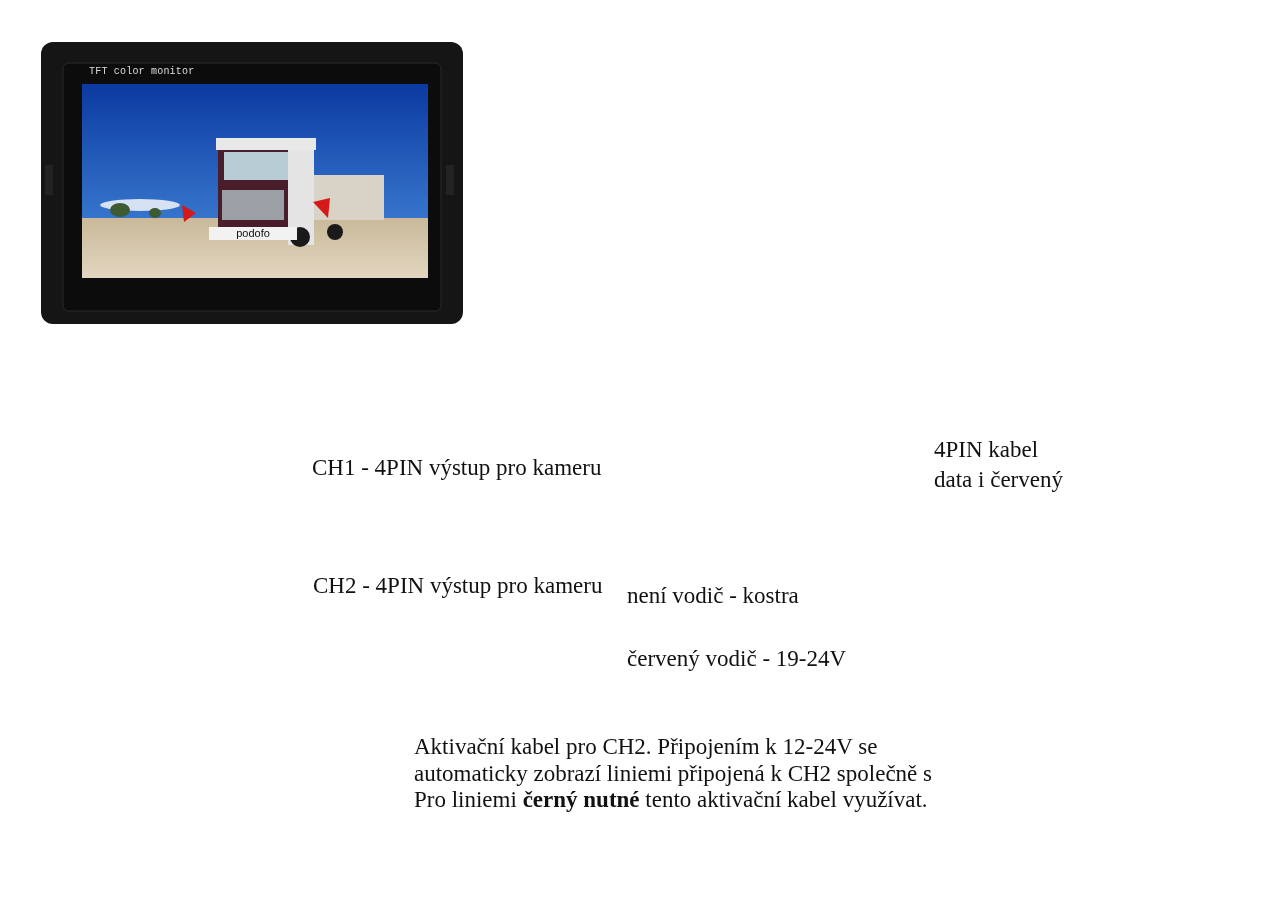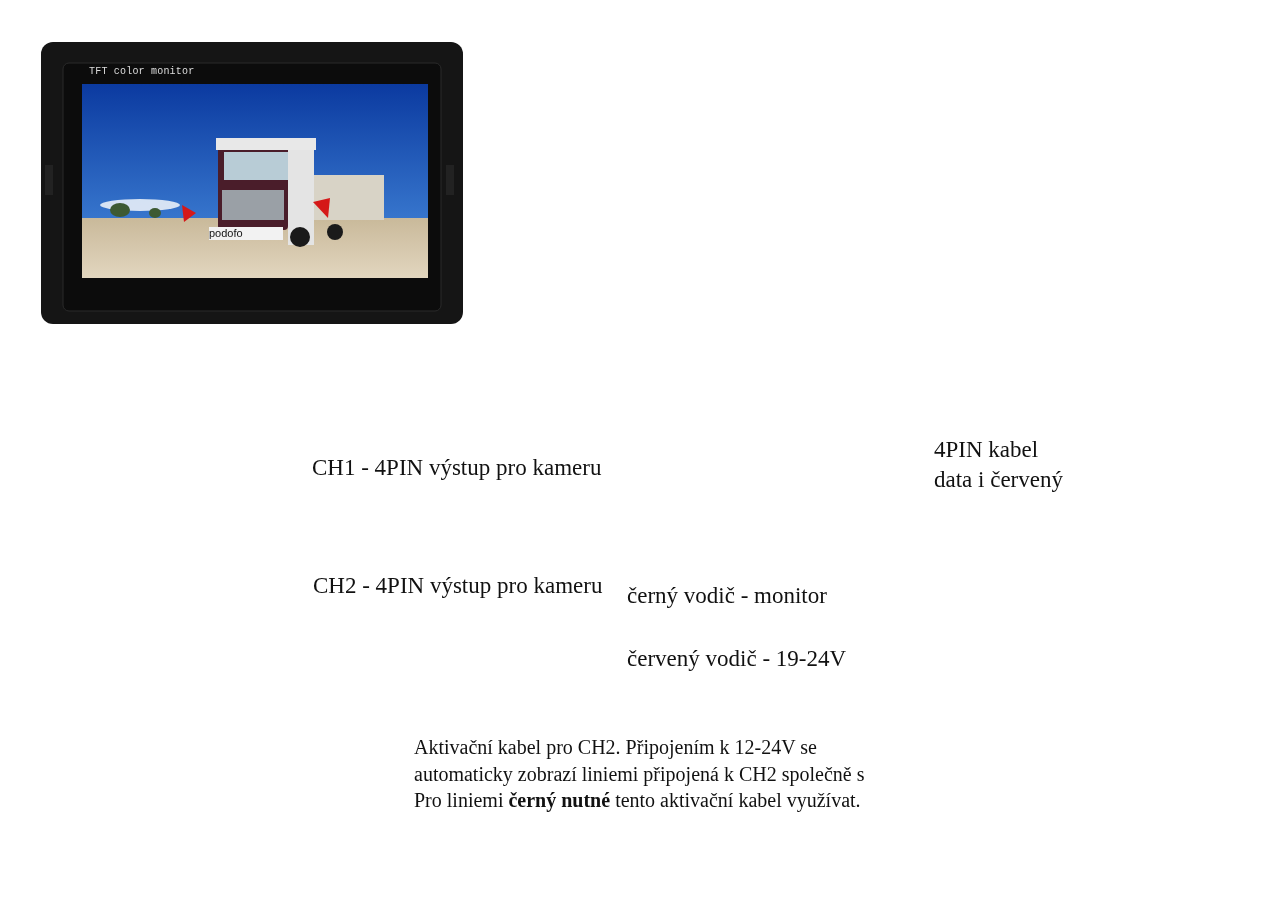--- a/index.html
+++ b/index.html
@@ -1,22 +1,22 @@
 <!DOCTYPE html>
 <html><head>
 <meta charset="utf-8">
 <style>
   html, body { margin: 0; padding: 0; background: #ffffff; }
   body { width: 1278px; height: 908px; position: relative; overflow: hidden; font-family: "Liberation Serif", serif; color: #111; }
   .lbl { position: absolute; font-family: "Liberation Serif", serif; font-size: 23px; color: #111; white-space: nowrap; line-height: 26px; }
-  .note { position: absolute; left: 414px; top: 734px; font-family: "Liberation Serif", serif; font-size: 20px; line-height: 26.5px; color: #111; white-space: nowrap; }
+  .note { position: absolute; left: 414px; top: 734px; font-family: "Liberation Serif", serif; font-size: 23px; line-height: 26.5px; color: #111; white-space: nowrap; }
   .note b { font-weight: bold; }
   #diagram { position: absolute; left: 0; top: 0; }
   .monitor-title { position: absolute; left: 89px; top: 66px; font-family: Liberation Mono, monospace; font-size: 10px; color: #ddd; letter-spacing: 0.2px; }
-  .plate { position: absolute; left: 209px; top: 227px; width: 74px; height: 13px; background: #f2f2f2; font-family: "Liberation Sans", sans-serif; font-size: 11px; line-height: 13px; color: #111; }
+  .plate { position: absolute; left: 209px; top: 227px; width: 88px; height: 13px; background: #f2f2f2; font-family: "Liberation Sans", sans-serif; font-size: 11px; line-height: 13px; text-align: center; color: #111; }
 </style>
 </head>
 <body>
 
 
 
 <svg id="diagram" width="1278" height="908" viewBox="0 0 1278 908">
   <defs>
     <linearGradient id="sky" x1="0" y1="0" x2="0" y2="1">
       <stop offset="0" stop-color="#0b3aa0"></stop>
@@ -148,21 +148,21 @@
   </rect></rect></rect></rect></rect></rect></rect></g>
 
 
 
 <div class="monitor-title">TFT color monitor</div>
 <div class="plate">podofo</div>
 
 
 <div class="lbl" style="left:312px; top:455px;">CH1 - 4PIN výstup pro kameru</div>
 <div class="lbl" style="left:313px; top:525px;margin-top:48px;">CH2 - 4PIN výstup pro kameru</div>
-<div class="lbl" style="left:627px; top:583px;">černý vodič - monitor</div>
+<div class="lbl" style="left:627px; top:583px;">není vodič - kostra</div>
 <div class="lbl" style="left:627px; top:646px;">červený vodič - 19-24V</div>
 <div class="lbl" style="left:934px; top:437px;">4PIN kabel</div>
 <div class="lbl" style="left:934px; top:467px;">data i červený</div>
 
 <div class="note">
   <div>Aktivační kabel pro CH2. Připojením k 12-24V se</div>
   <div>automaticky zobrazí liniemi připojená k CH2 společně s</div>
   <div><span>Pro liniemi </span><b>černý nutné</b><span> tento aktivační kabel využívat.</span></div>
 </div>
 

